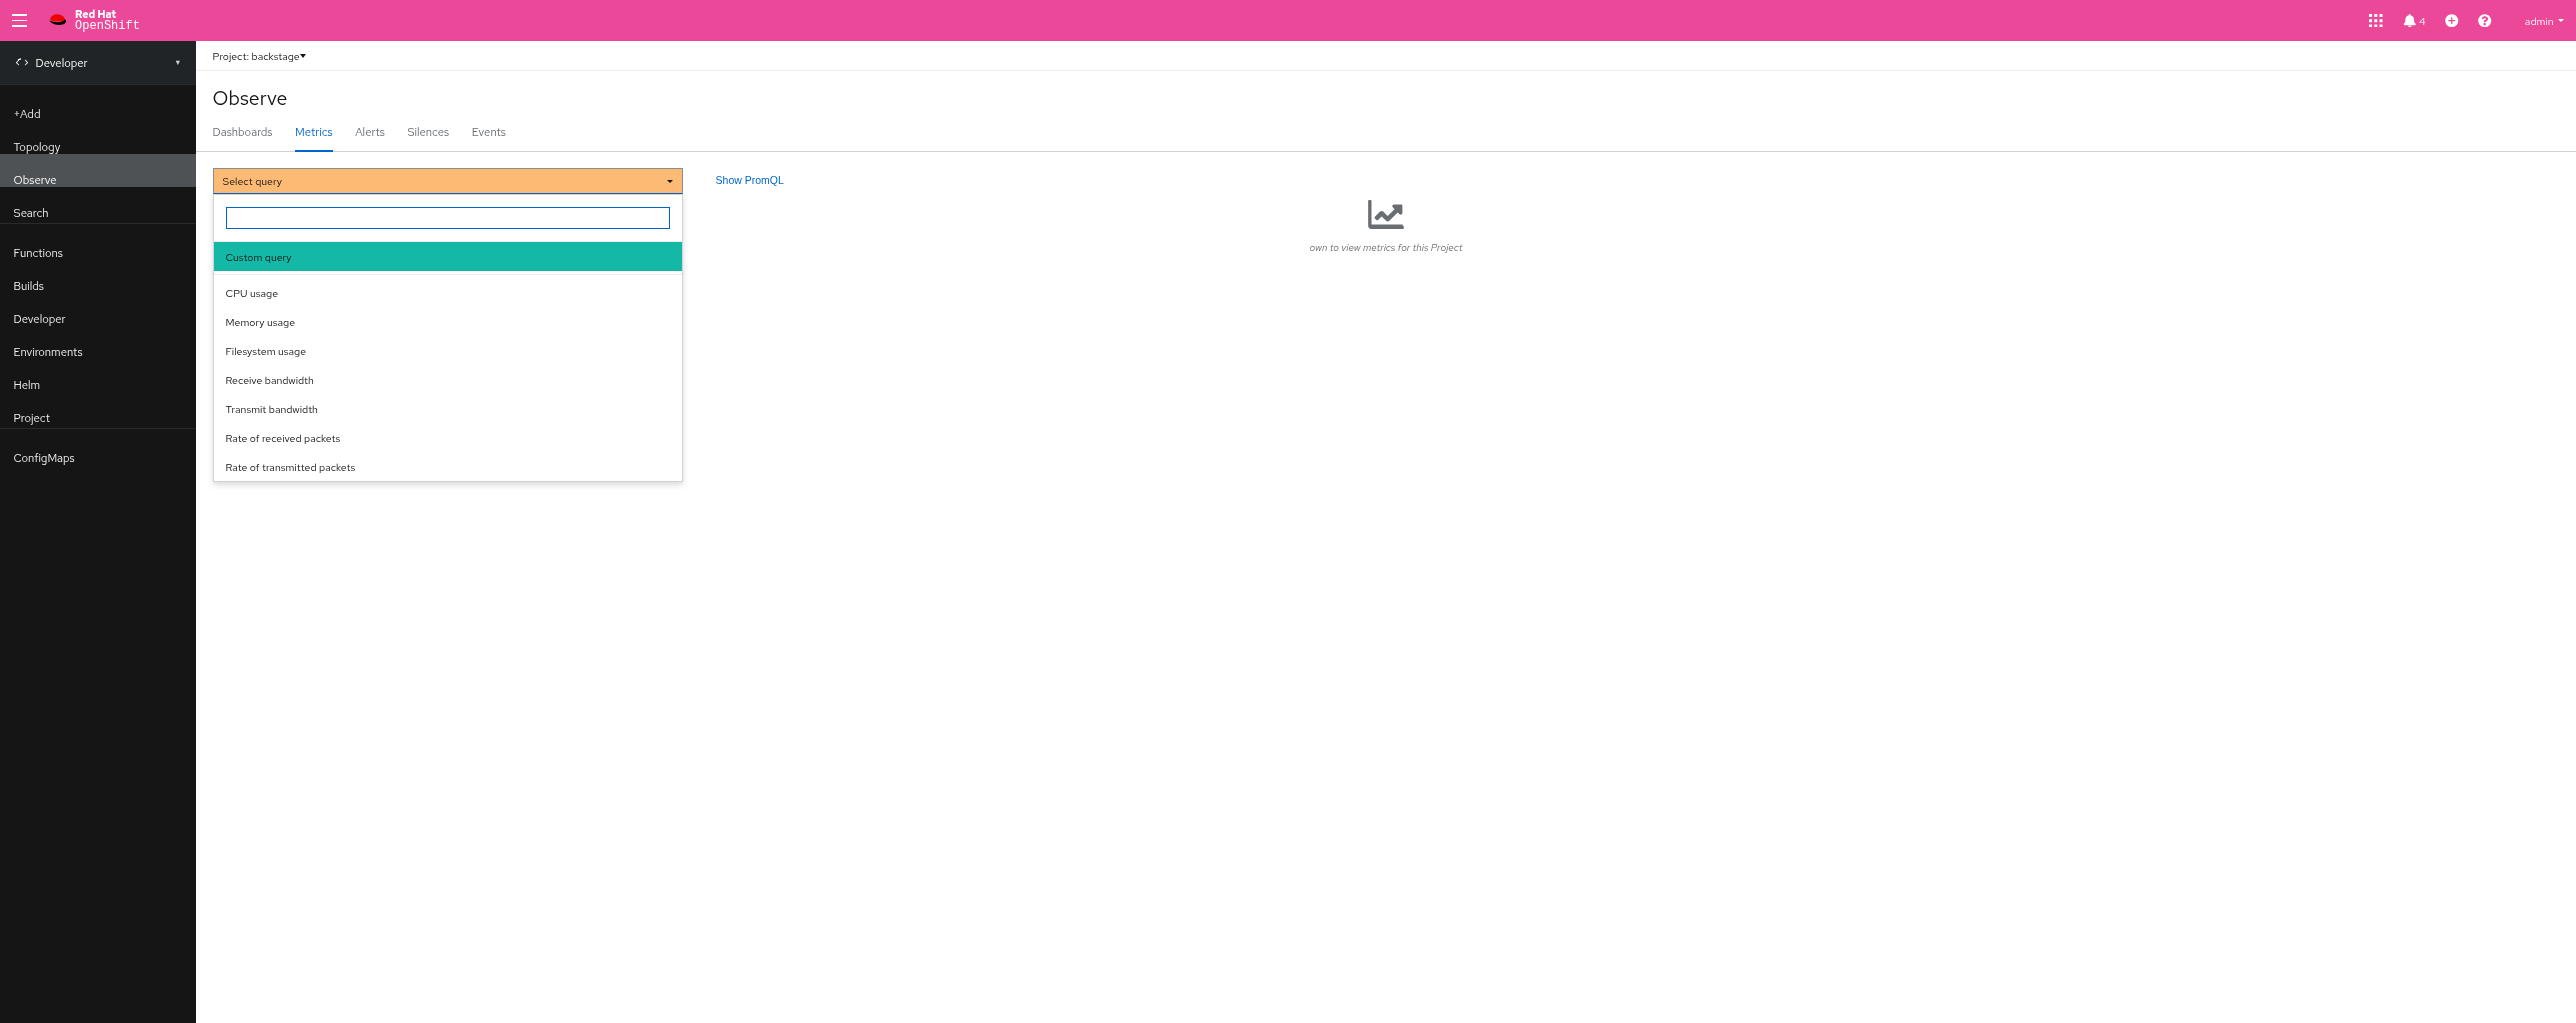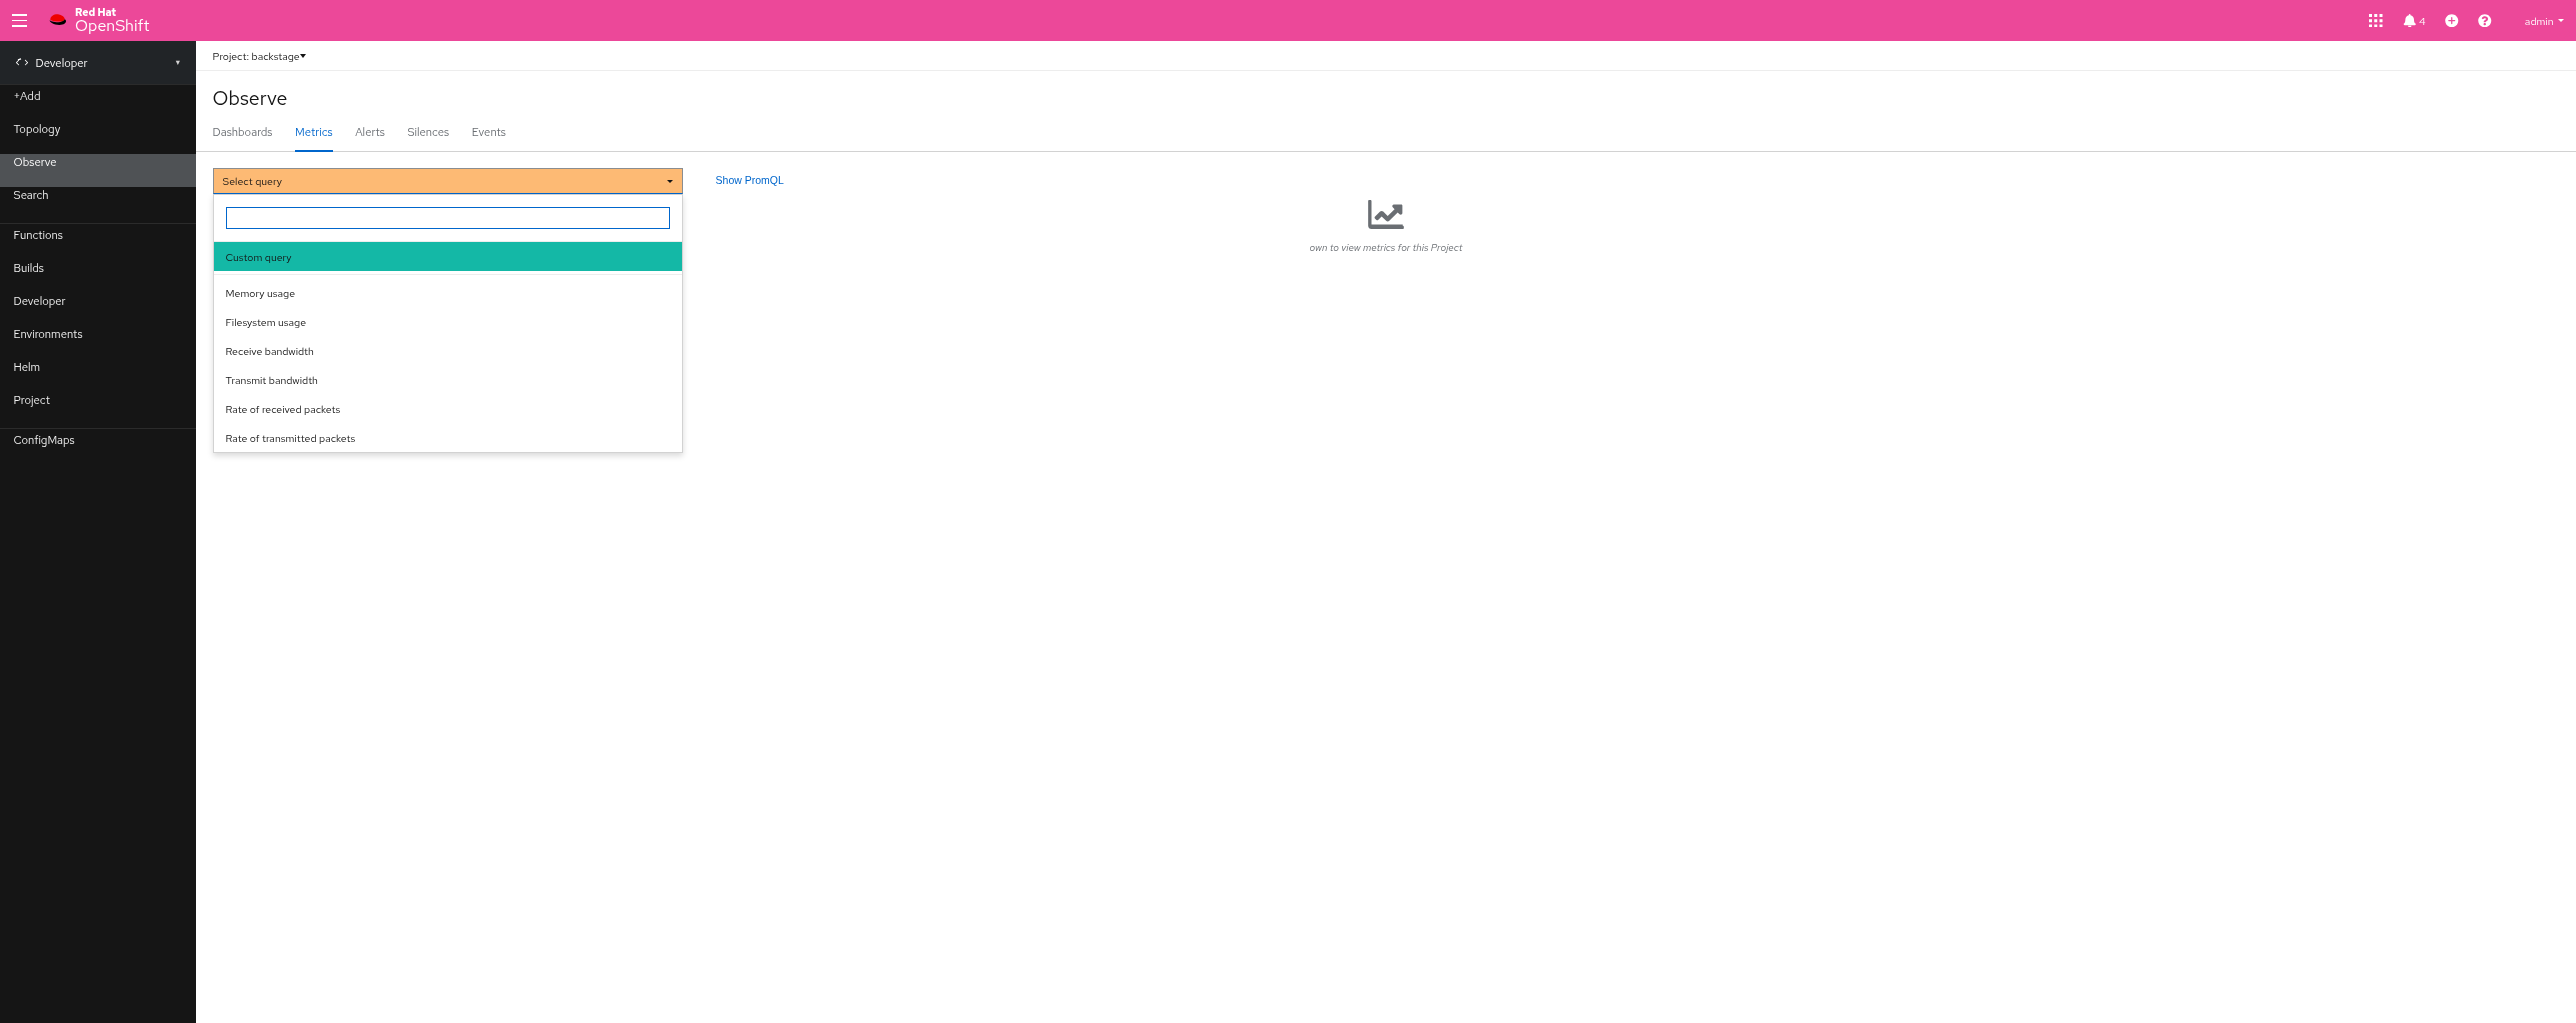--- a/index.html
+++ b/index.html
@@ -7,41 +7,41 @@
   body { display: flex; flex-direction: column; }
 
   
   .masthead { background: #ec4899; color: #fff; height: 41px; display: flex; align-items: center; padding: 0 12px; }
   .hamburger { width: 18px; height: 18px; display: flex; flex-direction: column; justify-content: center; gap: 3.8px; cursor: pointer; }
   .hamburger span { display: block; width: 15px; height: 1.5px; background: #fff; }
   .logo { display: flex; align-items: center; margin-left: 16.6px; gap: 7.5px; }
   .fedora { width: 21px; height: 16.6px; }
   .logo-text { display: flex; flex-direction: column; line-height: 1.05; }
   .logo-text .rh { font-weight: 700; font-size: 10.5px; }
-  .logo-text .os { font-weight: 400; font-size: 16px; }
+  .logo-text .os { font-weight: 400; font-size: 12px; font-family: Liberation Mono, monospace; }
   .masthead-spacer { flex: 1; }
   .masthead-tools { display: flex; align-items: center; gap: 19.6px; }
   .mh-icon { width: 13.5px; height: 13.5px; display: inline-flex; align-items: center; justify-content: center; color: #fff; cursor: pointer; }
   .mh-icon svg { width: 13.5px; height: 13.5px; fill: #fff; }
   .notif-wrap { display: flex; align-items: center; gap: 3px; font-size: 10.5px; cursor: pointer; }
   .user-menu { display: flex; align-items: center; gap: 4.5px; font-size: 10.5px; margin-left: 13.5px; cursor: pointer; }
   .caret-down { width: 0; height: 0; border-left: 3px solid transparent; border-right: 3px solid transparent; border-top: 3.8px solid #fff; }
 
   
   .shell { flex: 1; display: flex; min-height: 0; }
 
   
   .sidebar { width: 196px; background: #151515; color: #fff; display: flex; flex-direction: column; font-size: 11.3px; }
   .perspective { height: 44px; display: flex; align-items: center; padding: 0 16px; border-bottom: 0.8px solid #2b2b2b; cursor: pointer; background: #212427; }
   .perspective .code-icon { width: 12px; height: 12px; margin-right: 7.5px; fill: #fff; }
   .perspective-label { flex: 1; font-weight: 400; }
   .perspective .chev { font-size: 8.3px; color: #d2d2d2; }
   .nav-group { padding: 3px 0; border-bottom: 0.8px solid #2b2b2b; }
   .nav-group:last-child { border-bottom: none; }
-  .nav-item { height: 33px; display: flex; align-items: flex-start; padding: 0 13.5px; color: #f0f0f0; cursor: pointer; }
+  .nav-item { height: 33px; display: flex; align-items: flex-end; padding: 0 13.5px; color: #f0f0f0; cursor: pointer; }
   .nav-item.active { background: #4f5255; color: #fff; }
 
   
   .content { flex: 1; background: #fff; display: flex; flex-direction: column; min-width: 0; }
   .proj-bar { height: 30px; border-bottom: 0.8px solid #ededed; display: flex; align-items: center; padding: 0 16.6px; font-size: 10.5px; }
   .proj-select { display: flex; align-items: center; gap: 0; cursor: pointer; }
   .proj-select .caret-dark { width: 0; height: 0; border-left: 3.8px solid transparent; border-right: 3.8px solid transparent; border-top: 4.5px solid #151515; }
 
   .page-header { padding: 13.5px 16.6px 0; }
   .page-title { font-size: 19.6px; font-weight: 400; }
@@ -216,20 +216,21 @@
           <div class="select-toggle">
             <span>Select query</span>
             <span class="caret-dark"></span>
           </div>
           <div class="dropdown">
             <div class="dd-search">
               <input type="text" value="" style="">
             </div>
             <div class="dd-item hover"><span>Custom query</span></div>
             <div class="dd-sep"></div>
+            <div class="dd-item"><span>CPU usage</span></div>
             <div class="dd-item"><span>Memory usage</span></div>
             <div class="dd-item"><span>Filesystem usage</span></div>
             <div class="dd-item"><span>Receive bandwidth</span></div>
             <div class="dd-item"><span>Transmit bandwidth</span></div>
             <div class="dd-item"><span>Rate of received packets</span></div>
             <div class="dd-item"><span>Rate of transmitted packets</span></div>
           </div>
         </div>
         <button class="show-promql">Show PromQL</button>
       </div>

